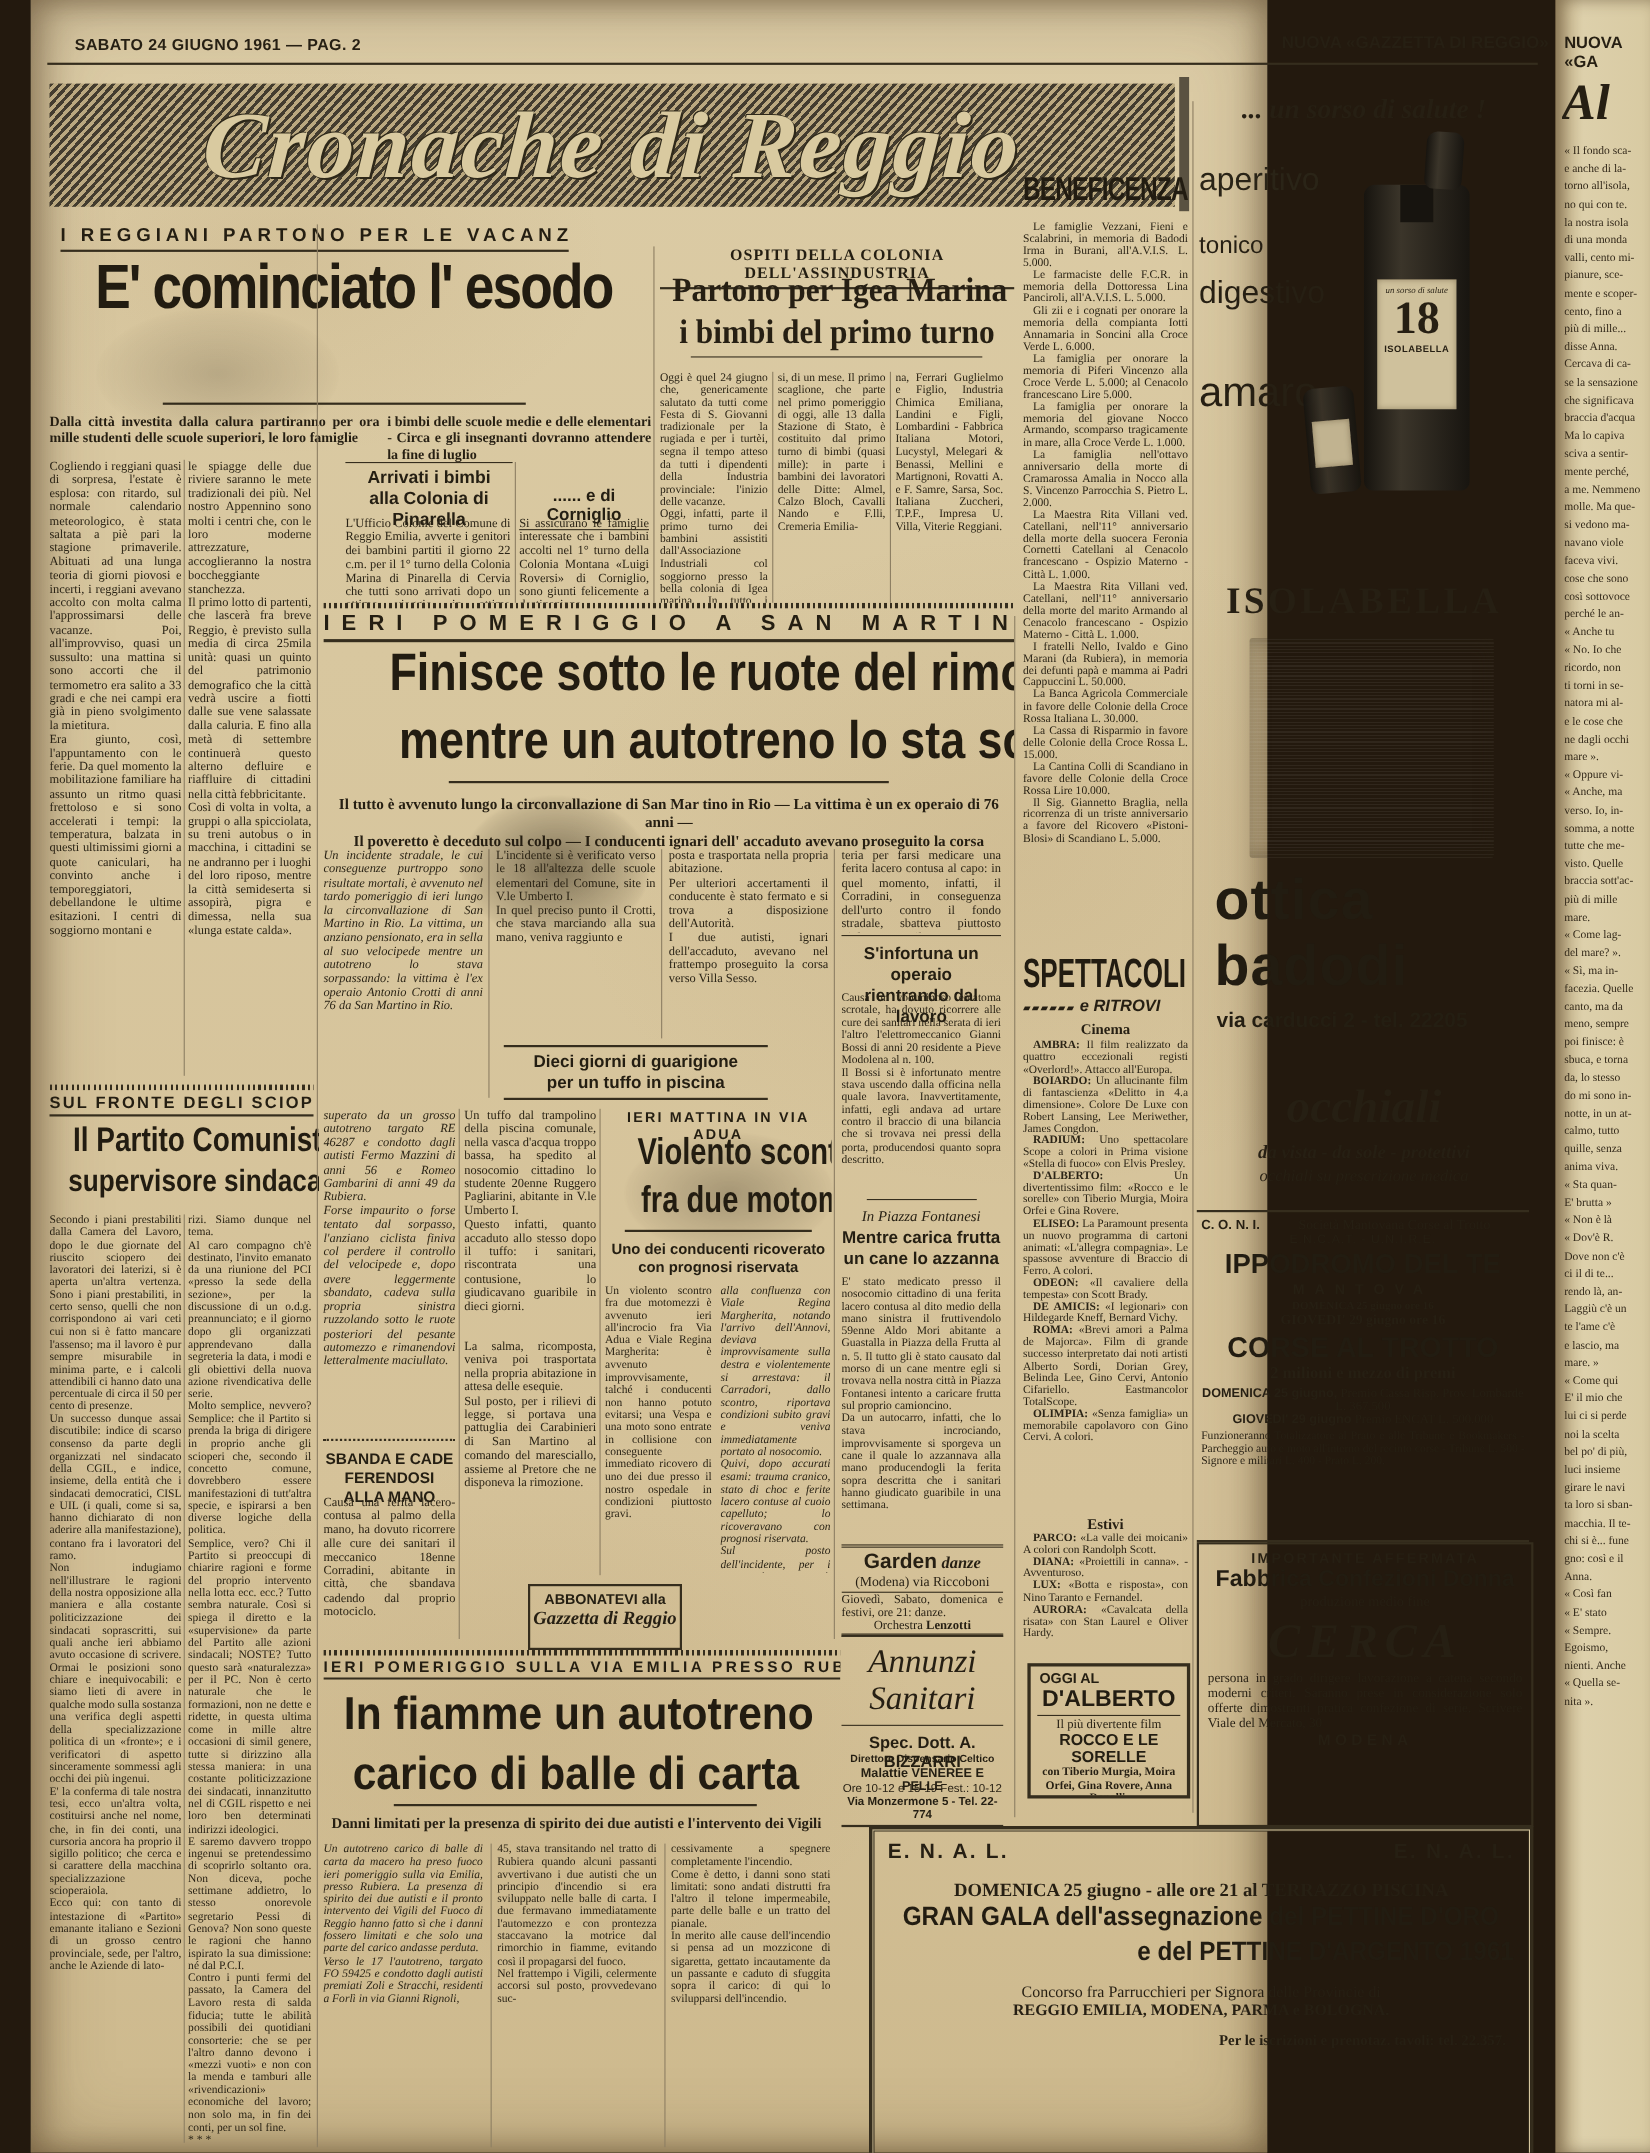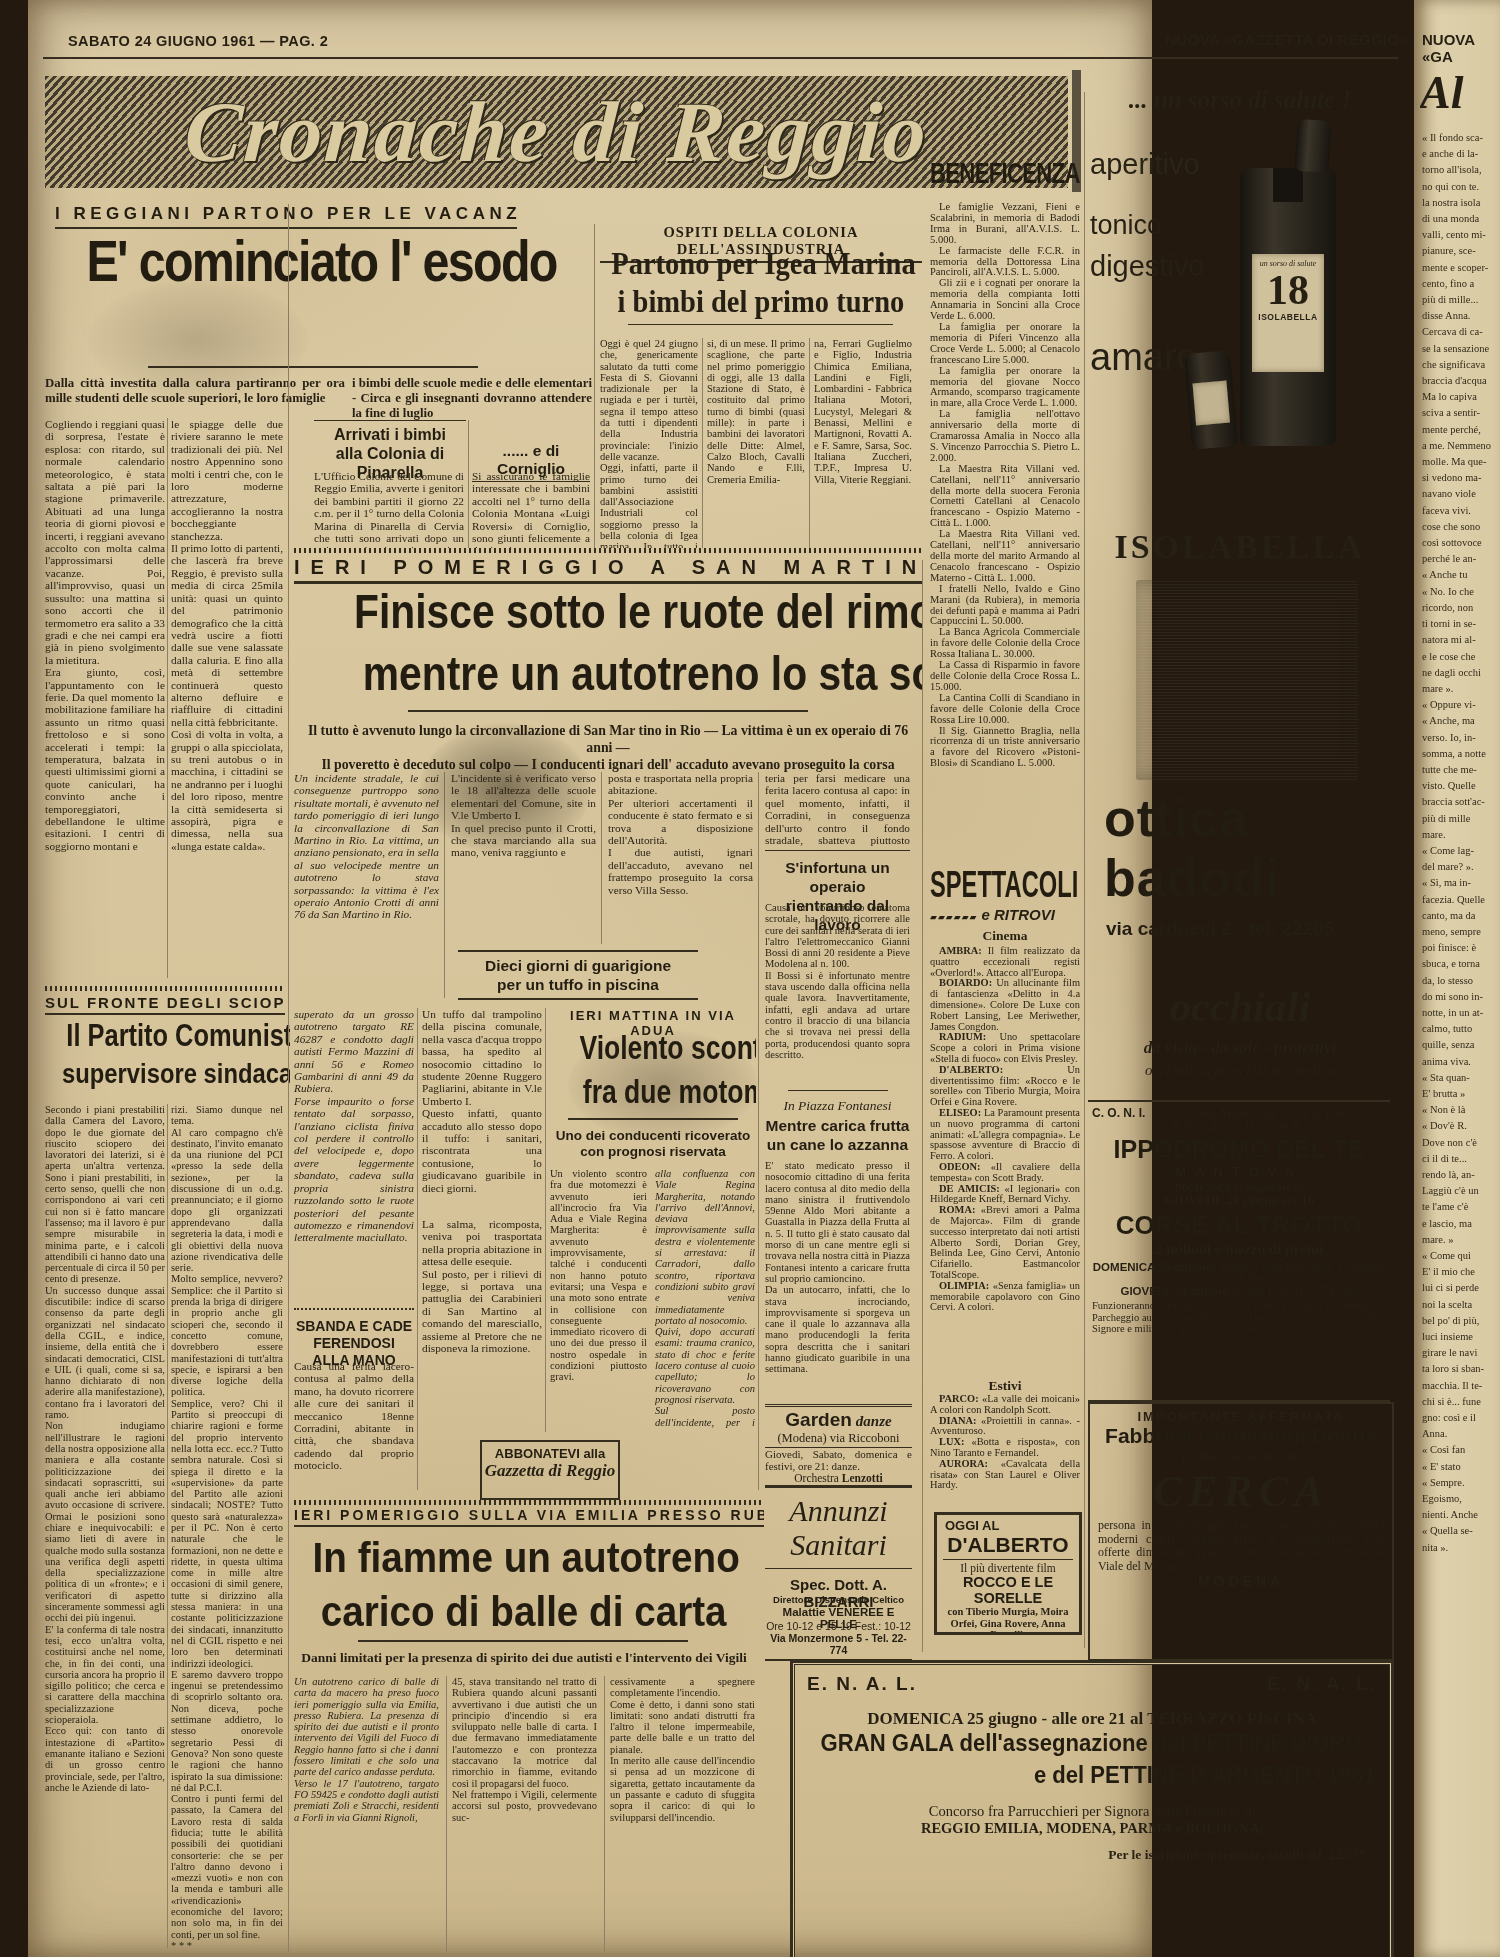--- a/index.html
+++ b/index.html
@@ -249,21 +249,21 @@
 Verso le 17 l'autotreno, targato FO 59425 e condotto dagli autisti premiati Zoli e Stracchi, residenti a Forlì in via Gianni Rignoli,</div>
     <div class="blk bd2" style="left:424px;top:1676px;width:145px;height:276px;">45, stava transitando nel tratto di Rubiera quando alcuni passanti avvertivano i due autisti che un principio d'incendio si era sviluppato nelle balle di carta. I due fermavano immediatamente l'automezzo e con prontezza staccavano la motrice dal rimorchio in fiamme, evitando così il propagarsi del fuoco.
 Nel frattempo i Vigili, celermente accorsi sul posto, provvedevano suc-</div>
     <div class="blk bd2" style="left:582px;top:1676px;width:145px;height:276px;">cessivamente a spegnere completamente l'incendio.
 Come è detto, i danni sono stati limitati: sono andati distrutti fra l'altro il telone impermeabile, parte delle balle e un tratto del pianale.
 In merito alle cause dell'incendio si pensa ad un mozzicone di sigaretta, gettato incautamente da un passante e caduto di sfuggita sopra il carico: di qui lo svilupparsi dell'incendio.</div>
 
     <div class="blk ser b i" style="left:1062px;top:86px;width:300px;font-size:25px;text-align:center;">... un sorso di salute !</div>
 
     <div class="blk san" style="left:1062px;top:148px;width:160px;font-size:29px;color:#2a241736;color:#2a2417;">aperitivo</div>
-    <div class="blk san" style="left:1062px;top:210px;width:160px;font-size:27px;">tonico</div>
+    <div class="blk san" style="left:1062px;top:210px;width:160px;font-size:22px;">tonico</div>
     <div class="blk san" style="left:1062px;top:250px;width:160px;font-size:29px;">digestivo</div>
     <div class="blk san" style="left:1062px;top:336px;width:160px;font-size:38px;">amaro</div>
 
     <div class="blk bottle" style="left:1212px;top:168px;width:96px;height:278px;">
       <div style="position:absolute;left:33px;top:-0px;width:30px;height:34px;background:#17140f;"></div>
       <div class="label" style="position:absolute;left:12px;top:86px;width:72px;height:118px;">
         <div class="ser i c" style="font-size:8px;padding-top:5px;">un sorso di salute</div>
         <div class="ser b c" style="font-size:42px;line-height:44px;">18</div>
         <div class="san b c" style="font-size:8.5px;letter-spacing:.5px;">ISOLABELLA</div>
       </div>

